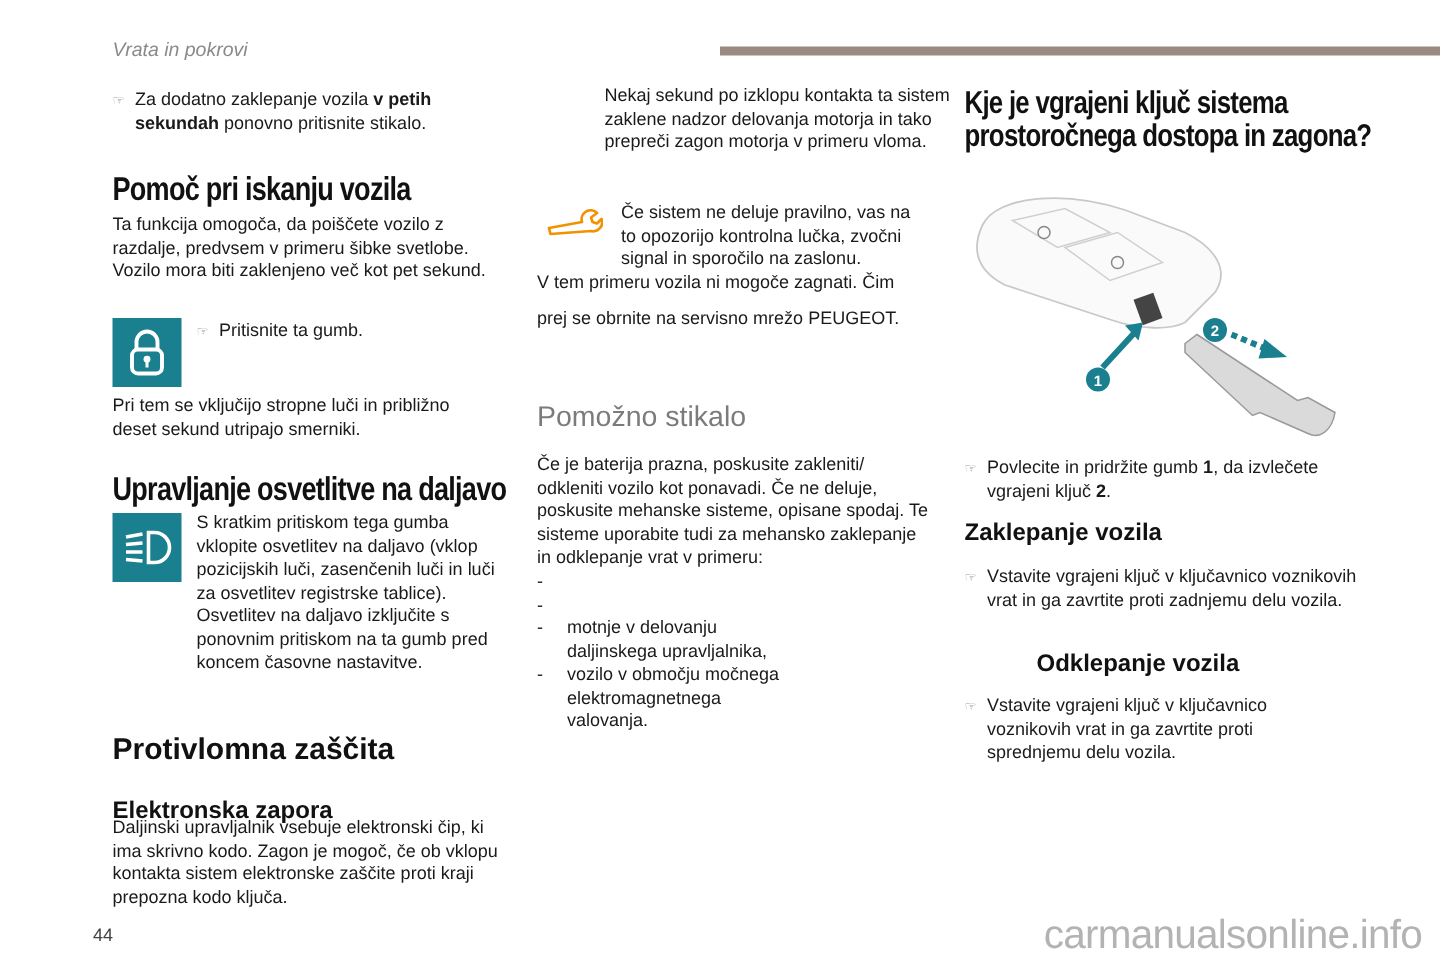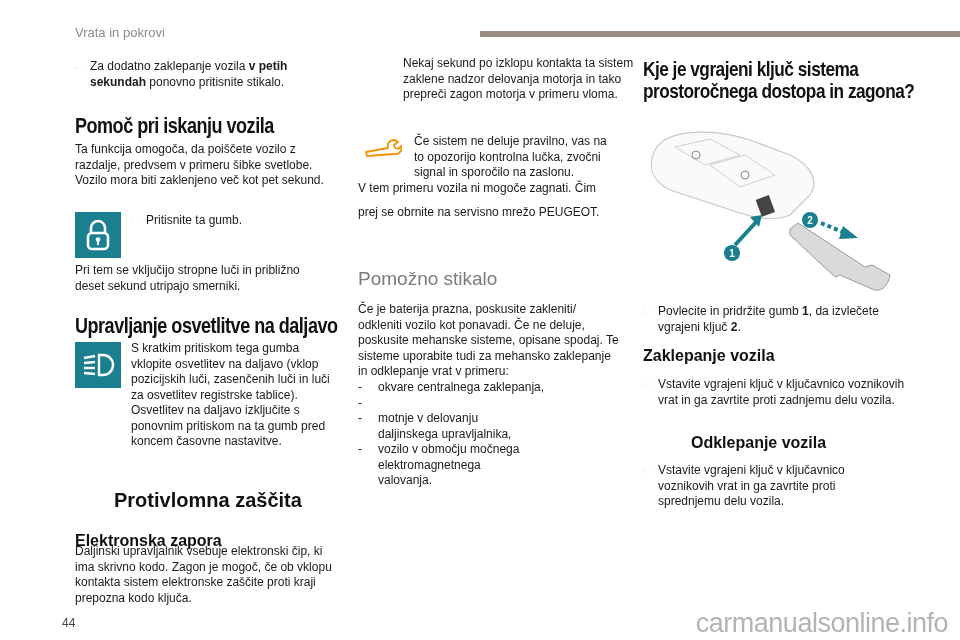--- a/index.html
+++ b/index.html
@@ -1,26 +1,26 @@
 <!DOCTYPE html>
 <html><head>
 <meta charset="utf-8">
 <style>
   html, body { margin: 0; padding: 0; }
   body { width: 960px; height: 640px; background: #ffffff; position: relative; overflow: hidden;
          font-family: "Liberation Sans", sans-serif; color: #1a1a1a; }
   .abs { position: absolute; }
-  .header-title { left: 75px; top: 25px; font-size: 13px; color: #8a8a8a; }
+  .header-title { left: 75px; top: 25px; font-size: 13px; color: #8a8a8a; font-style: italic; }
   .header-bar { left: 480px; top: 31px; width: 480px; height: 6px; background: #9b8a82; }
   .body-text { font-size: 12px; line-height: 15.5px; color: #1a1a1a; }
   .bullet { display: flex; }
   .bullet .mark { width: 15px; flex: 0 0 15px; font-size: 9px; color: #999; padding-top: 1px; }
   .h-cond { font-family: "Liberation Sans", sans-serif; font-weight: bold; font-size: 19px;
             letter-spacing: -0.6px; transform: scaleX(0.82); transform-origin: left top; white-space: nowrap; color: #111; }
-  .h-cond-wide { font-weight: bold; font-size: 20px; color: #111; white-space: nowrap; margin-left: 39px; }
+  .h-cond-wide { font-weight: bold; font-size: 20px; color: #111; white-space: nowrap; }
   .h-sub { font-weight: bold; font-size: 16px; color: #111; white-space: nowrap; }
   .h-light { font-size: 19px; color: #7b7b7b; white-space: nowrap; }
   .teal-icon { background: #1a7f8e; width: 46px; height: 46px; display: flex; align-items: center; justify-content: center; }
   .dash-list { margin: 0; padding: 0; list-style: none; }
   .dash-list li { display: flex; }
   .dash-list li .d { width: 20px; flex: 0 0 20px; }
   .page-num { left: 62px; top: 616px; font-size: 12px; color: #444; }
   .watermark { right: 12px; top: 608px; font-size: 27px; color: #b3b3b3; letter-spacing: -0.5px; }
 </style>
 </head>
@@ -77,21 +77,20 @@
 </div>
 <div class="abs body-text" style="left:414px; top:134px; width:205px;">Če sistem ne deluje pravilno, vas na to opozorijo kontrolna lučka, zvočni signal in sporočilo na zaslonu.</div>
 <div class="abs body-text" style="left:358px; top:181px;">V tem primeru vozila ni mogoče zagnati. Čim</div>
 <div class="abs body-text" style="left:358px; top:205px;">prej se obrnite na servisno mrežo PEUGEOT.</div>
 
 <div class="abs h-light" style="left:358px; top:268px;">Pomožno stikalo</div>
 <div class="abs body-text" style="left:358px; top:302px; width:265px;">Če je baterija prazna, poskusite zakleniti/ odkleniti vozilo kot ponavadi. Če ne deluje, poskusite mehanske sisteme, opisane spodaj. Te sisteme uporabite tudi za mehansko zaklepanje in odklepanje vrat v primeru:</div>
 <ul class="abs body-text dash-list" style="left:358px; top:380px; width:265px;">
   <li>
       <span class="d">-</span>
-      <span>okvare centralnega zaklepanja,</span>
     </li>
   <li>
       <span class="d">-</span>
     </li>
   <li>
       <span class="d">-</span>
       <span style="width:140px;">motnje v delovanju daljinskega upravljalnika,</span>
     </li>
   <li>
       <span class="d">-</span>

